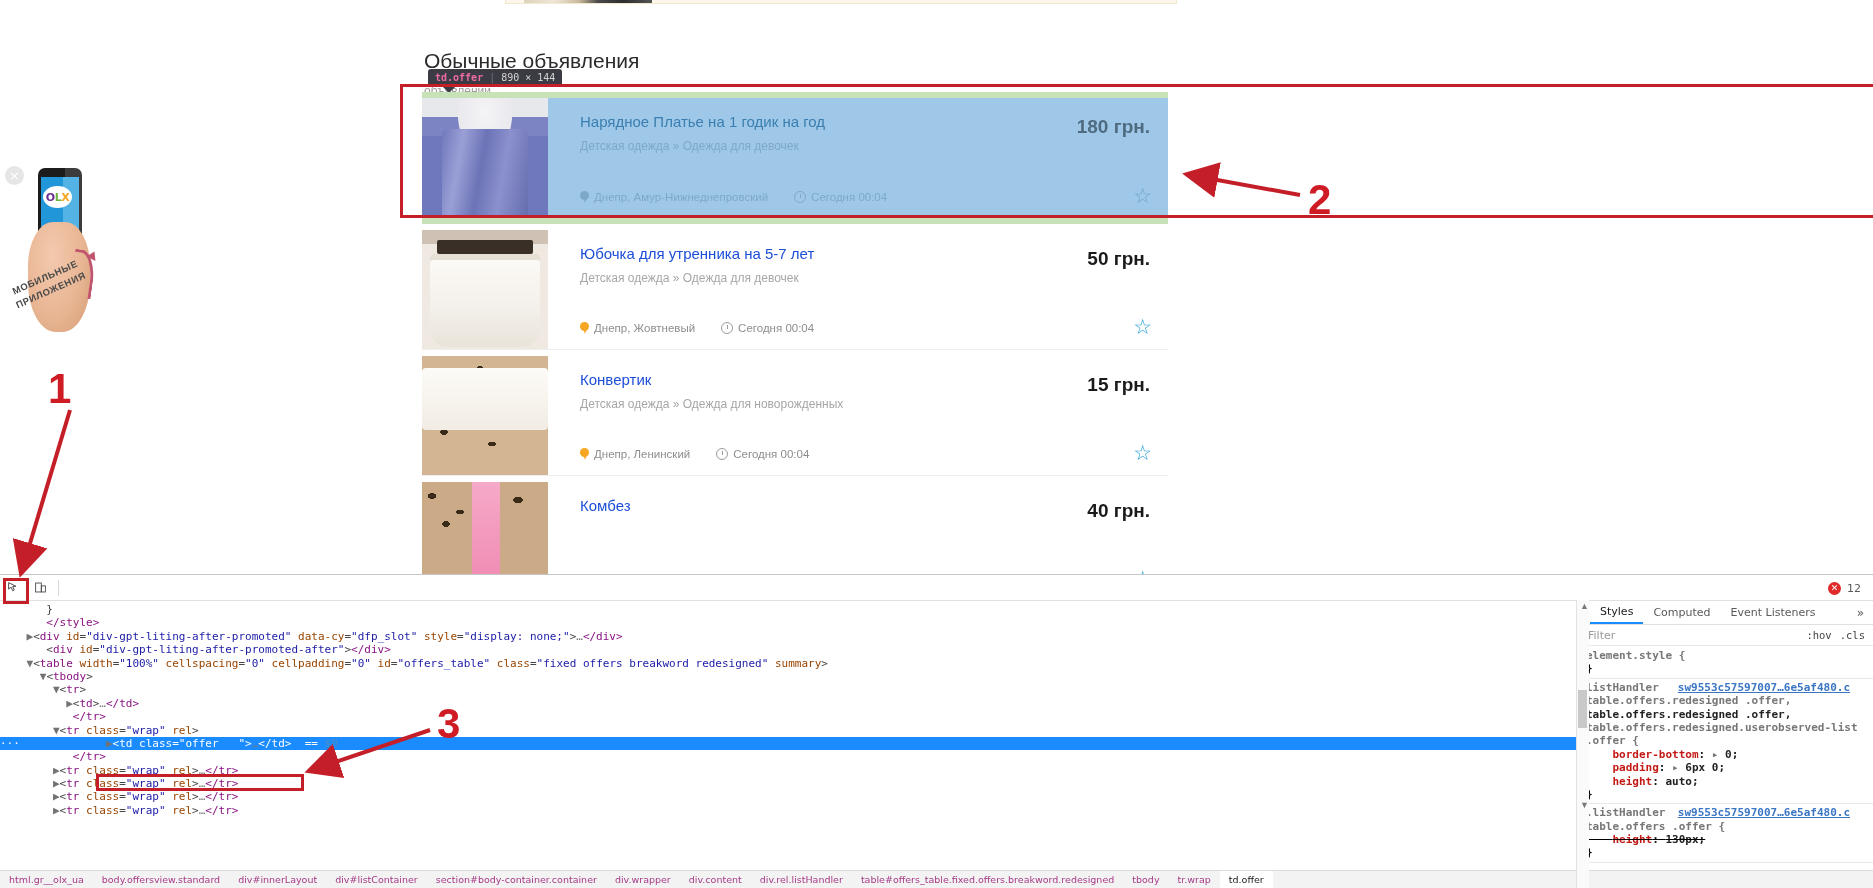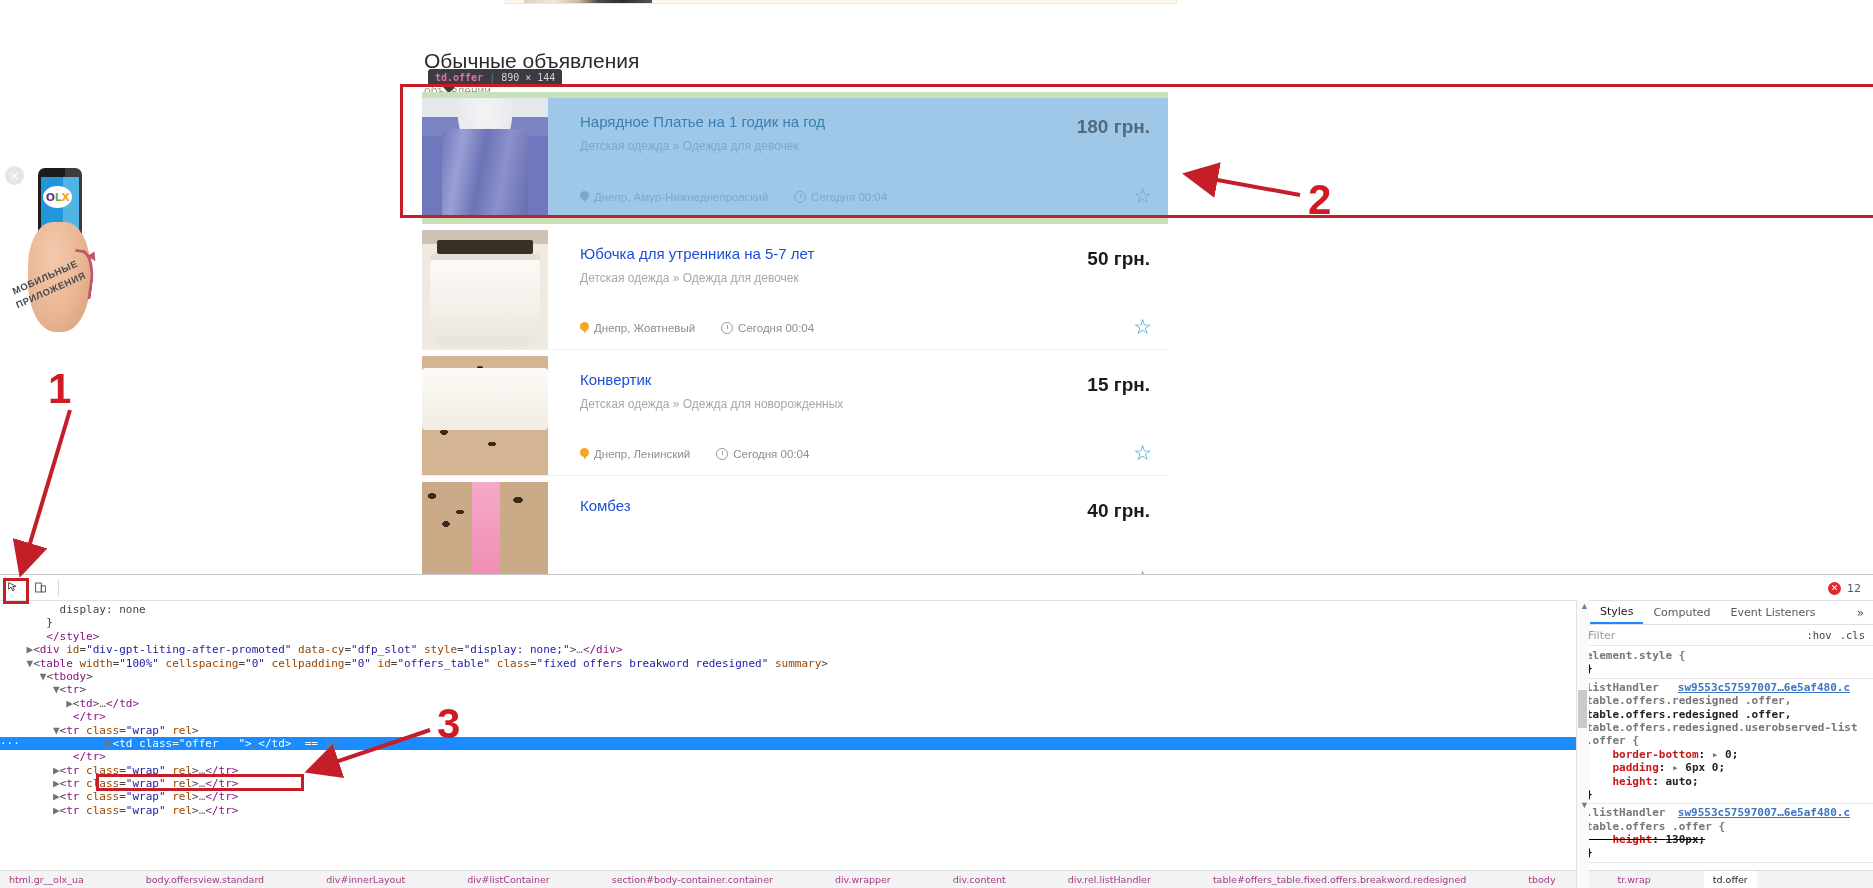--- a/index.html
+++ b/index.html
@@ -227,21 +227,21 @@
   .origin { color: #3a76c4; text-decoration: underline; float: right; padding-right: 23px; }
   .struck { text-decoration: line-through; }
   .triangle { color: #777; }
 
   .sb-up, .sb-down { position: absolute; left: 1578px; width: 13px; height: 13px; color: #7a7a7a; font-size: 9px; text-align: center; }
   .sb-track { position: absolute; left: 1576px; top: 600px; width: 13px; height: 288px; background: #fafafa; border-left: 1px solid #e2e2e2; }
   .sb-thumb { position: absolute; left: 1578px; top: 690px; width: 9px; height: 38px; background: #c9c9c9; }
 
   
   .crumbs { position: absolute; left: 0; bottom: 0; width: 1873px; height: 18px; background: #f3f3f3;
-    border-top: 1px solid #dcdcdc; display: flex; align-items: center; font-family: "DejaVu Sans", sans-serif; font-size: 9.5px; gap: 44px; }
+    border-top: 1px solid #dcdcdc; display: flex; align-items: center; font-family: "DejaVu Sans", sans-serif; font-size: 9.5px; }
   .crumb { padding: 0 9px; color: #a63a87; height: 18px; display: flex; align-items: center; }
   .crumb.active { background: #fff; color: #222; }
 
   
   svg.ann-svg { position: absolute; left: 0; top: 0; width: 1873px; height: 888px; pointer-events: none; }
 </style>
 </head>
 <body>
 
 <div id="root">
@@ -399,24 +399,24 @@
       </div>
       <div class="dt-sep"></div>
       <div class="dt-errors">
         <span class="err-dot">✕</span>
         <span>12</span>
       </div>
     </div>
 
     <div class="dt-body">
       <div class="dt-tree" id="dt-tree">
-          <div class="tl">         <span class="punc">display: none</span></div>
           <div class="tl">       <span class="punc">}</span></div>
           <div class="tl">       <span class="tag">&lt;/style&gt;</span></div>
           <div class="tl">    <span class="arw">▶</span><span class="punc">&lt;</span><span class="tag">div</span><span class="attr"> id</span><span class="punc">=</span><span class="val">"div-gpt-liting-after-promoted"</span><span class="attr"> data-cy</span><span class="punc">=</span><span class="val">"dfp_slot"</span><span class="attr"> style</span><span class="punc">=</span><span class="val">"display: none;"</span><span class="punc">&gt;</span><span class="ellip">…</span><span class="tag">&lt;/div&gt;</span></div>
+          <div class="tl">       <span class="punc">&lt;</span><span class="tag">div</span><span class="attr"> id</span><span class="punc">=</span><span class="val">"div-gpt-liting-after-promoted-after"</span><span class="punc">&gt;</span><span class="tag">&lt;/div&gt;</span></div>
           <div class="tl">    <span class="arw">▼</span><span class="punc">&lt;</span><span class="tag">table</span><span class="attr"> width</span><span class="punc">=</span><span class="val">"100%"</span><span class="attr"> cellspacing</span><span class="punc">=</span><span class="val">"0"</span><span class="attr"> cellpadding</span><span class="punc">=</span><span class="val">"0"</span><span class="attr"> id</span><span class="punc">=</span><span class="val">"offers_table"</span><span class="attr"> class</span><span class="punc">=</span><span class="val">"fixed offers breakword redesigned"</span><span class="attr"> summary</span><span class="punc">&gt;</span></div>
           <div class="tl">      <span class="arw">▼</span><span class="punc">&lt;</span><span class="tag">tbody</span><span class="punc">&gt;</span></div>
           <div class="tl">        <span class="arw">▼</span><span class="punc">&lt;</span><span class="tag">tr</span><span class="punc">&gt;</span></div>
           <div class="tl">          <span class="arw">▶</span><span class="punc">&lt;</span><span class="tag">td</span><span class="punc">&gt;</span><span class="ellip">…</span><span class="tag">&lt;/td&gt;</span></div>
           <div class="tl">           <span class="tag">&lt;/tr&gt;</span></div>
           <div class="tl">        <span class="arw">▼</span><span class="punc">&lt;</span><span class="tag">tr</span><span class="attr"> class</span><span class="punc">=</span><span class="val">"wrap"</span><span class="attr"> rel</span><span class="punc">&gt;</span></div>
           <div class="tl sel"><span class="dots-left">···</span>                <span class="arw">▶</span><span class="punc">&lt;</span><span class="tag">td</span><span class="attr"> class</span><span class="punc">=</span><span class="val">"offer   "</span><span class="punc">&gt;</span><span class="ellip">…</span><span class="tag">&lt;/td&gt;</span><span class="punc">  == </span><span class="dollar">$0</span></div>
           <div class="tl">           <span class="tag">&lt;/tr&gt;</span></div>
           <div class="tl">        <span class="arw">▶</span><span class="punc">&lt;</span><span class="tag">tr</span><span class="attr"> class</span><span class="punc">=</span><span class="val">"wrap"</span><span class="attr"> rel</span><span class="punc">&gt;</span><span class="ellip">…</span><span class="tag">&lt;/tr&gt;</span></div>
           <div class="tl">        <span class="arw">▶</span><span class="punc">&lt;</span><span class="tag">tr</span><span class="attr"> class</span><span class="punc">=</span><span class="val">"wrap"</span><span class="attr"> rel</span><span class="punc">&gt;</span><span class="ellip">…</span><span class="tag">&lt;/tr&gt;</span></div>

